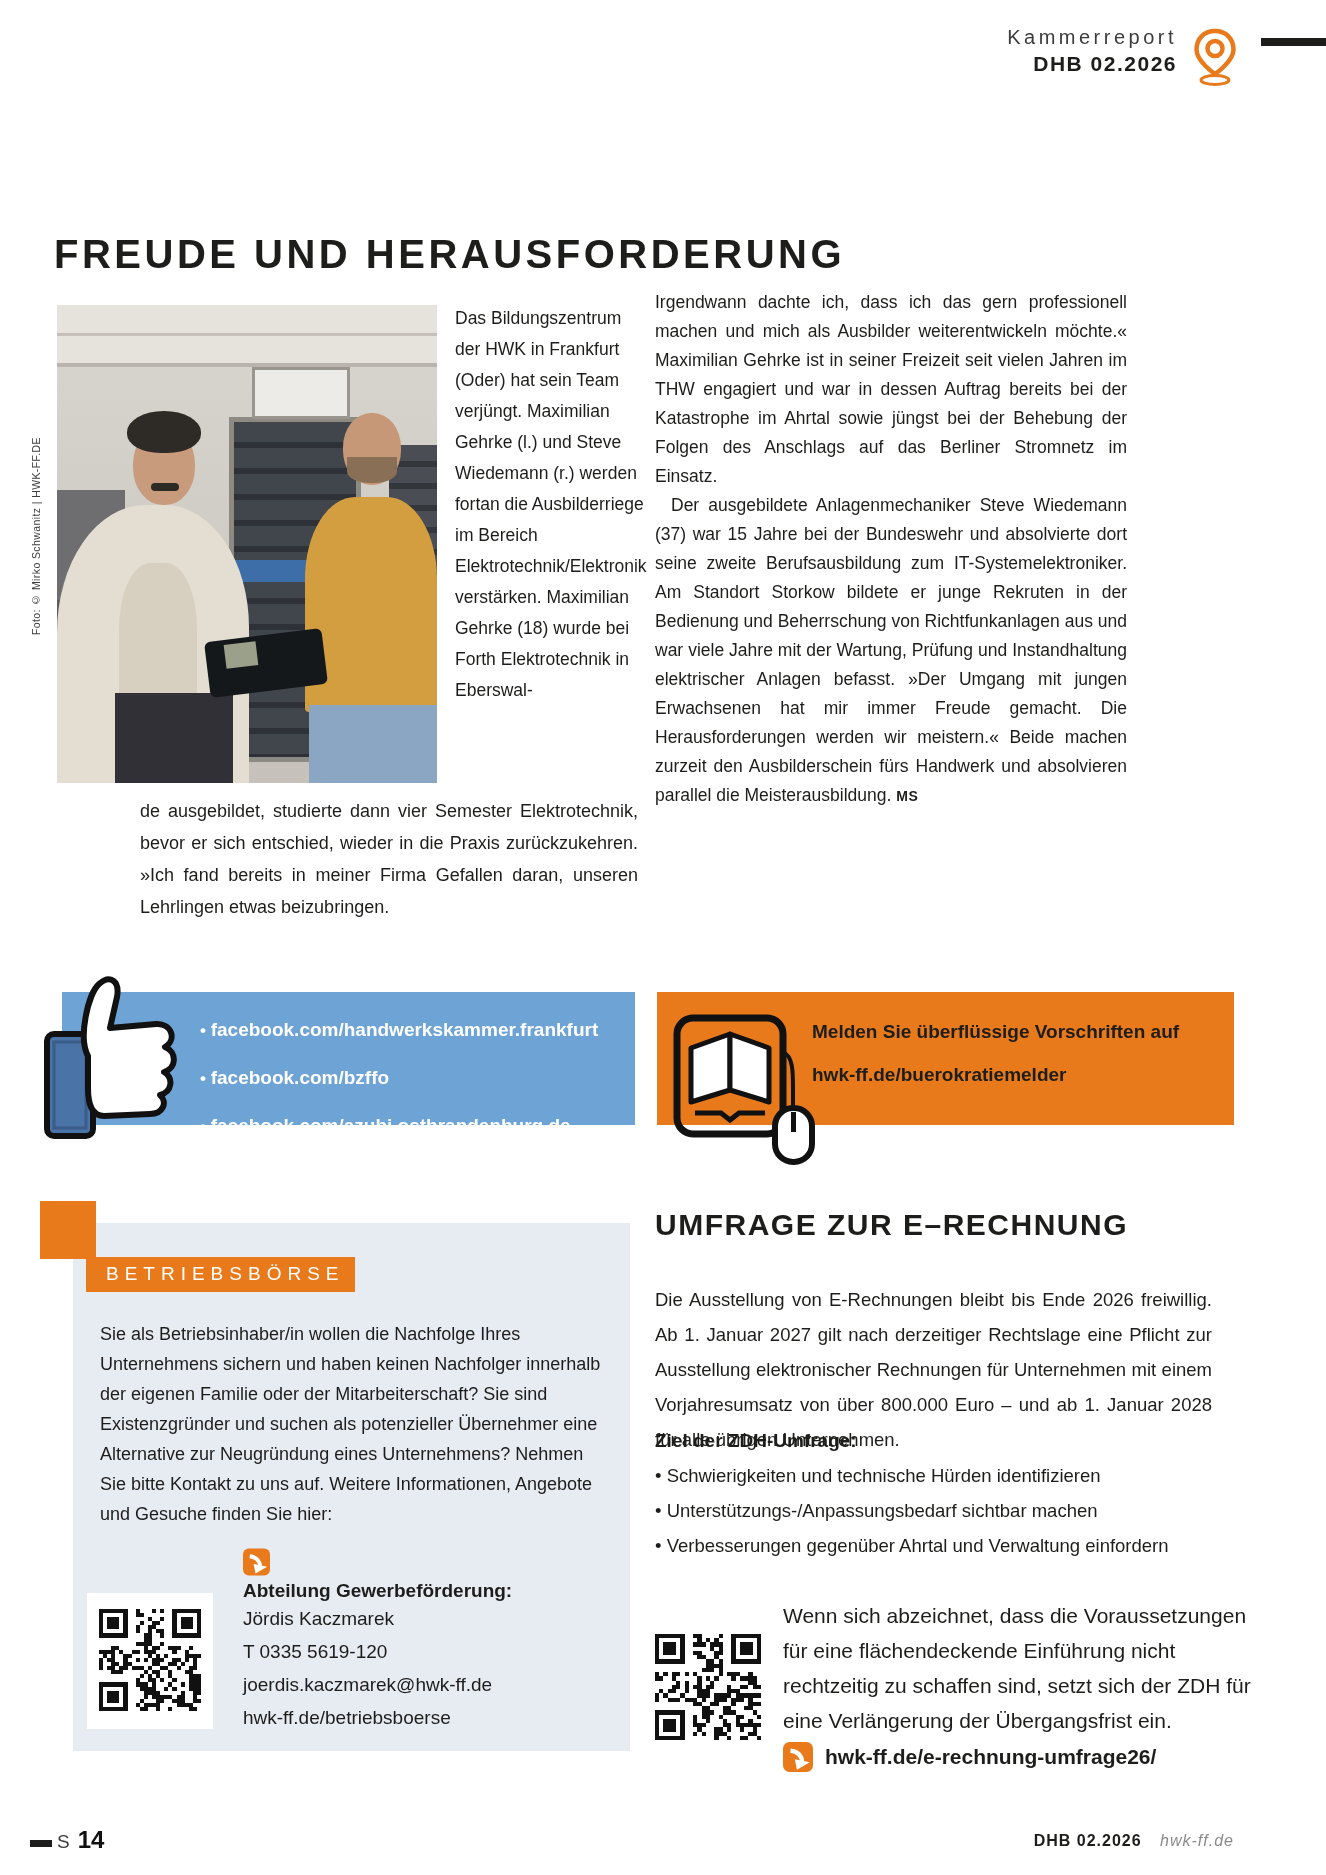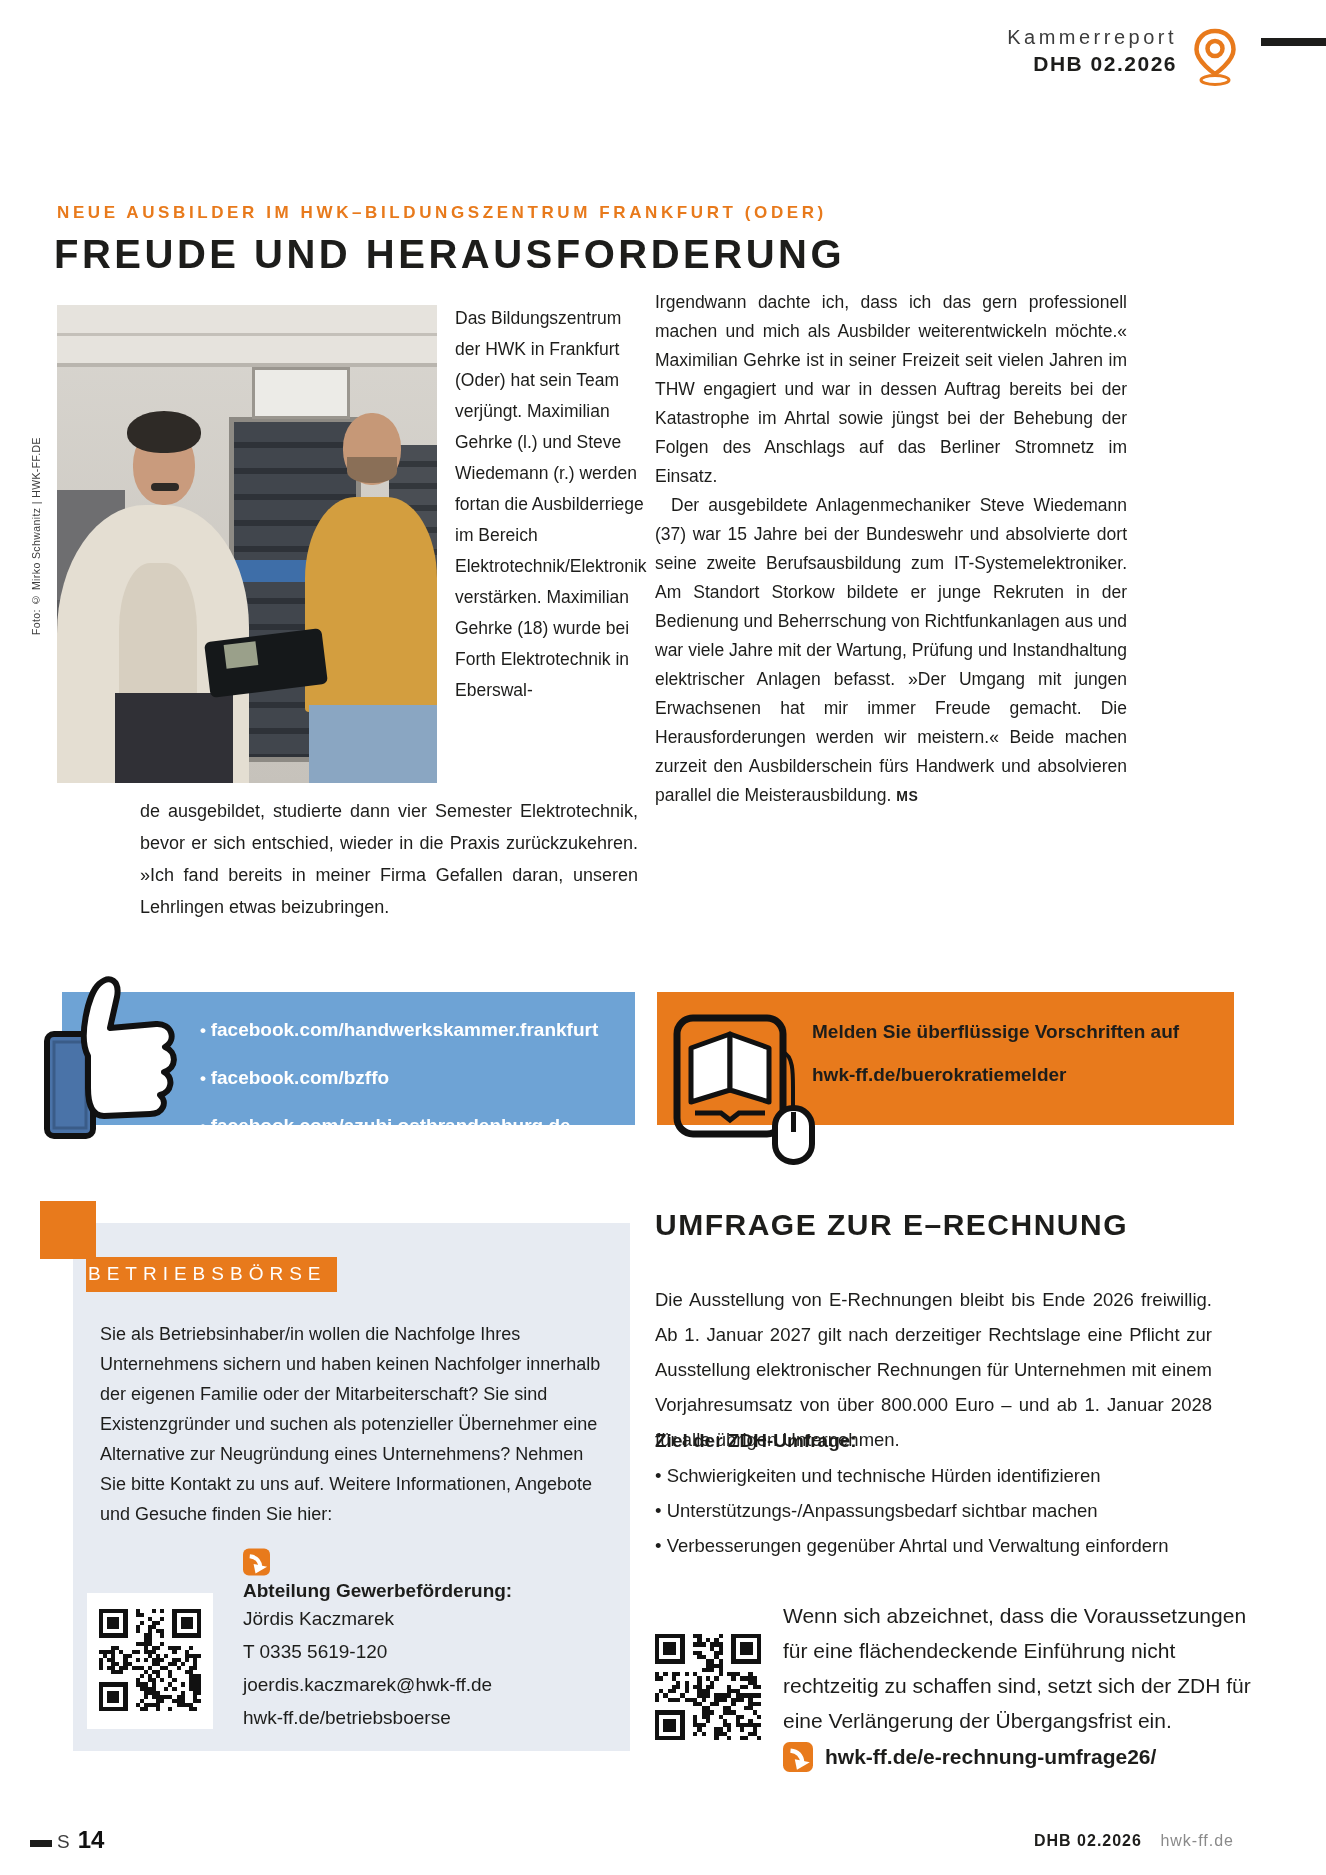--- a/index.html
+++ b/index.html
@@ -41,21 +41,21 @@
   .bk-text{position:absolute;left:155px;top:18px;}
   .bk-text div{font-weight:700;font-size:19px;line-height:43px;white-space:nowrap;}
   .bk-l1{color:#ffffff;}
   .bk-l2,.bk-l3{color:#1d1d1b;}
   .book-icon{position:absolute;left:12px;top:20px;overflow:visible;}
 
   
   .corner{left:40px;top:1201px;width:56px;height:58px;background:#e87a1c;z-index:3;}
   .bb-box{left:73px;top:1223px;width:557px;height:528px;background:#e7ebf2;}
   .bb-label{position:absolute;left:13px;top:34px;background:#e87a1c;color:#fff;
-            font-size:19px;font-weight:400;letter-spacing:6px;padding:6px 10px 7px 2px;}
+            font-size:19px;font-weight:400;letter-spacing:6px;padding:6px 10px 7px 20px;}
   .bb-body{position:absolute;left:27px;top:96px;width:508px;font-size:18px;line-height:30px;text-align:left;}
   .bb-qr{position:absolute;left:14px;top:370px;width:126px;height:136px;background:#ffffff;}
   .bb-qr svg{position:absolute;left:12px;top:16px;width:102px;height:102px;}
   .bb-contact{position:absolute;left:170px;top:325px;}
   .bb-contact .c-head{font-weight:700;font-size:19px;margin-top:0;}
   .bb-contact .c-line{font-size:19px;line-height:33px;}
 
   
   .um-head{left:655px;top:1208px;font-size:30px;font-weight:700;letter-spacing:1.5px;}
   .um-intro{left:655px;top:1282px;width:557px;font-size:18.5px;line-height:35px;}
@@ -68,39 +68,38 @@
   .qr-float svg{width:106px;height:106px;}
   .um-linkrow{left:783px;top:1742px;display:flex;align-items:center;gap:12px;}
   .um-link{font-size:21px;font-weight:700;white-space:nowrap;}
 
   
   .foot-dash{left:30px;top:1840px;width:22px;height:7px;background:#1d1d1b;}
   .foot-page{left:57px;top:1826px;font-size:19px;color:#3c3c3c;letter-spacing:2px;}
   .foot-page b{font-size:24px;color:#111;letter-spacing:0;margin-left:6px;}
   .foot-right{right:92px;top:1832px;font-size:16px;white-space:nowrap;}
   .foot-right .iss{font-weight:700;color:#1d1d1b;letter-spacing:1px;}
-  .foot-right .site{color:#8a8a8a;margin-left:14px;letter-spacing:1px;}
+  .foot-right .site{color:#8a8a8a;margin-left:14px;letter-spacing:1px;font-style:italic;}
 </style>
 </head>
 <body>
 
 <div class="page">
 
   <div class="abs topbar"></div>
   <div class="abs masthead">
     <div class="pub">Kammerreport</div>
     <div class="issue">DHB 02.2026</div>
   </div>
   <svg class="abs" style="left:1191px;top:28px" width="48" height="58" viewBox="0 0 48 58">
     <path d="M24 3 C12.8 3 5.5 11 5.5 21.5 C5.5 33.5 24 46 24 46 C24 46 42.5 33.5 42.5 21.5 C42.5 11 35.2 3 24 3 Z" fill="none" stroke="#e87a1c" stroke-width="4.5"></path>
     <circle cx="24" cy="20.5" r="7.5" fill="none" stroke="#e87a1c" stroke-width="4.5"></circle>
     <ellipse cx="24" cy="52" rx="14" ry="4.5" fill="none" stroke="#e87a1c" stroke-width="3"></ellipse>
   </svg>
 
-  <div class="abs kicker">NEUE AUSBILDER IM HWK–BILDUNGSZENTRUM FRANKFURT (ODER)</div>
   <div class="abs headline">FREUDE UND HERAUSFORDERUNG</div>
 
   <div class="abs credit">Foto: © Mirko Schwanitz | HWK-FF.DE</div>
   <div class="abs photo">
     <div class="ph" style="left:0;top:0;width:380px;height:58px;background:#e6e3dd;border-bottom:4px solid #b9b5ae;"></div>
     <div class="ph" style="left:0;top:28px;width:380px;height:3px;background:#c4c0b9;"></div>
     <div class="ph" style="left:0;top:185px;width:68px;height:170px;background:#6e6e70;box-shadow:inset 0 -60px 0 #5d5d60;"></div>
     <div class="ph" style="left:172px;top:112px;width:122px;height:335px;background:repeating-linear-gradient(#41464d 0 20px,#2e3238 20px 26px);border:5px solid #8d8a84;"></div>
     <div class="ph" style="left:177px;top:255px;width:112px;height:22px;background:#3e6ea8;"></div>
     <div class="ph" style="left:195px;top:62px;width:92px;height:46px;background:#ecebe7;border:3px solid #9a968f;"></div>

